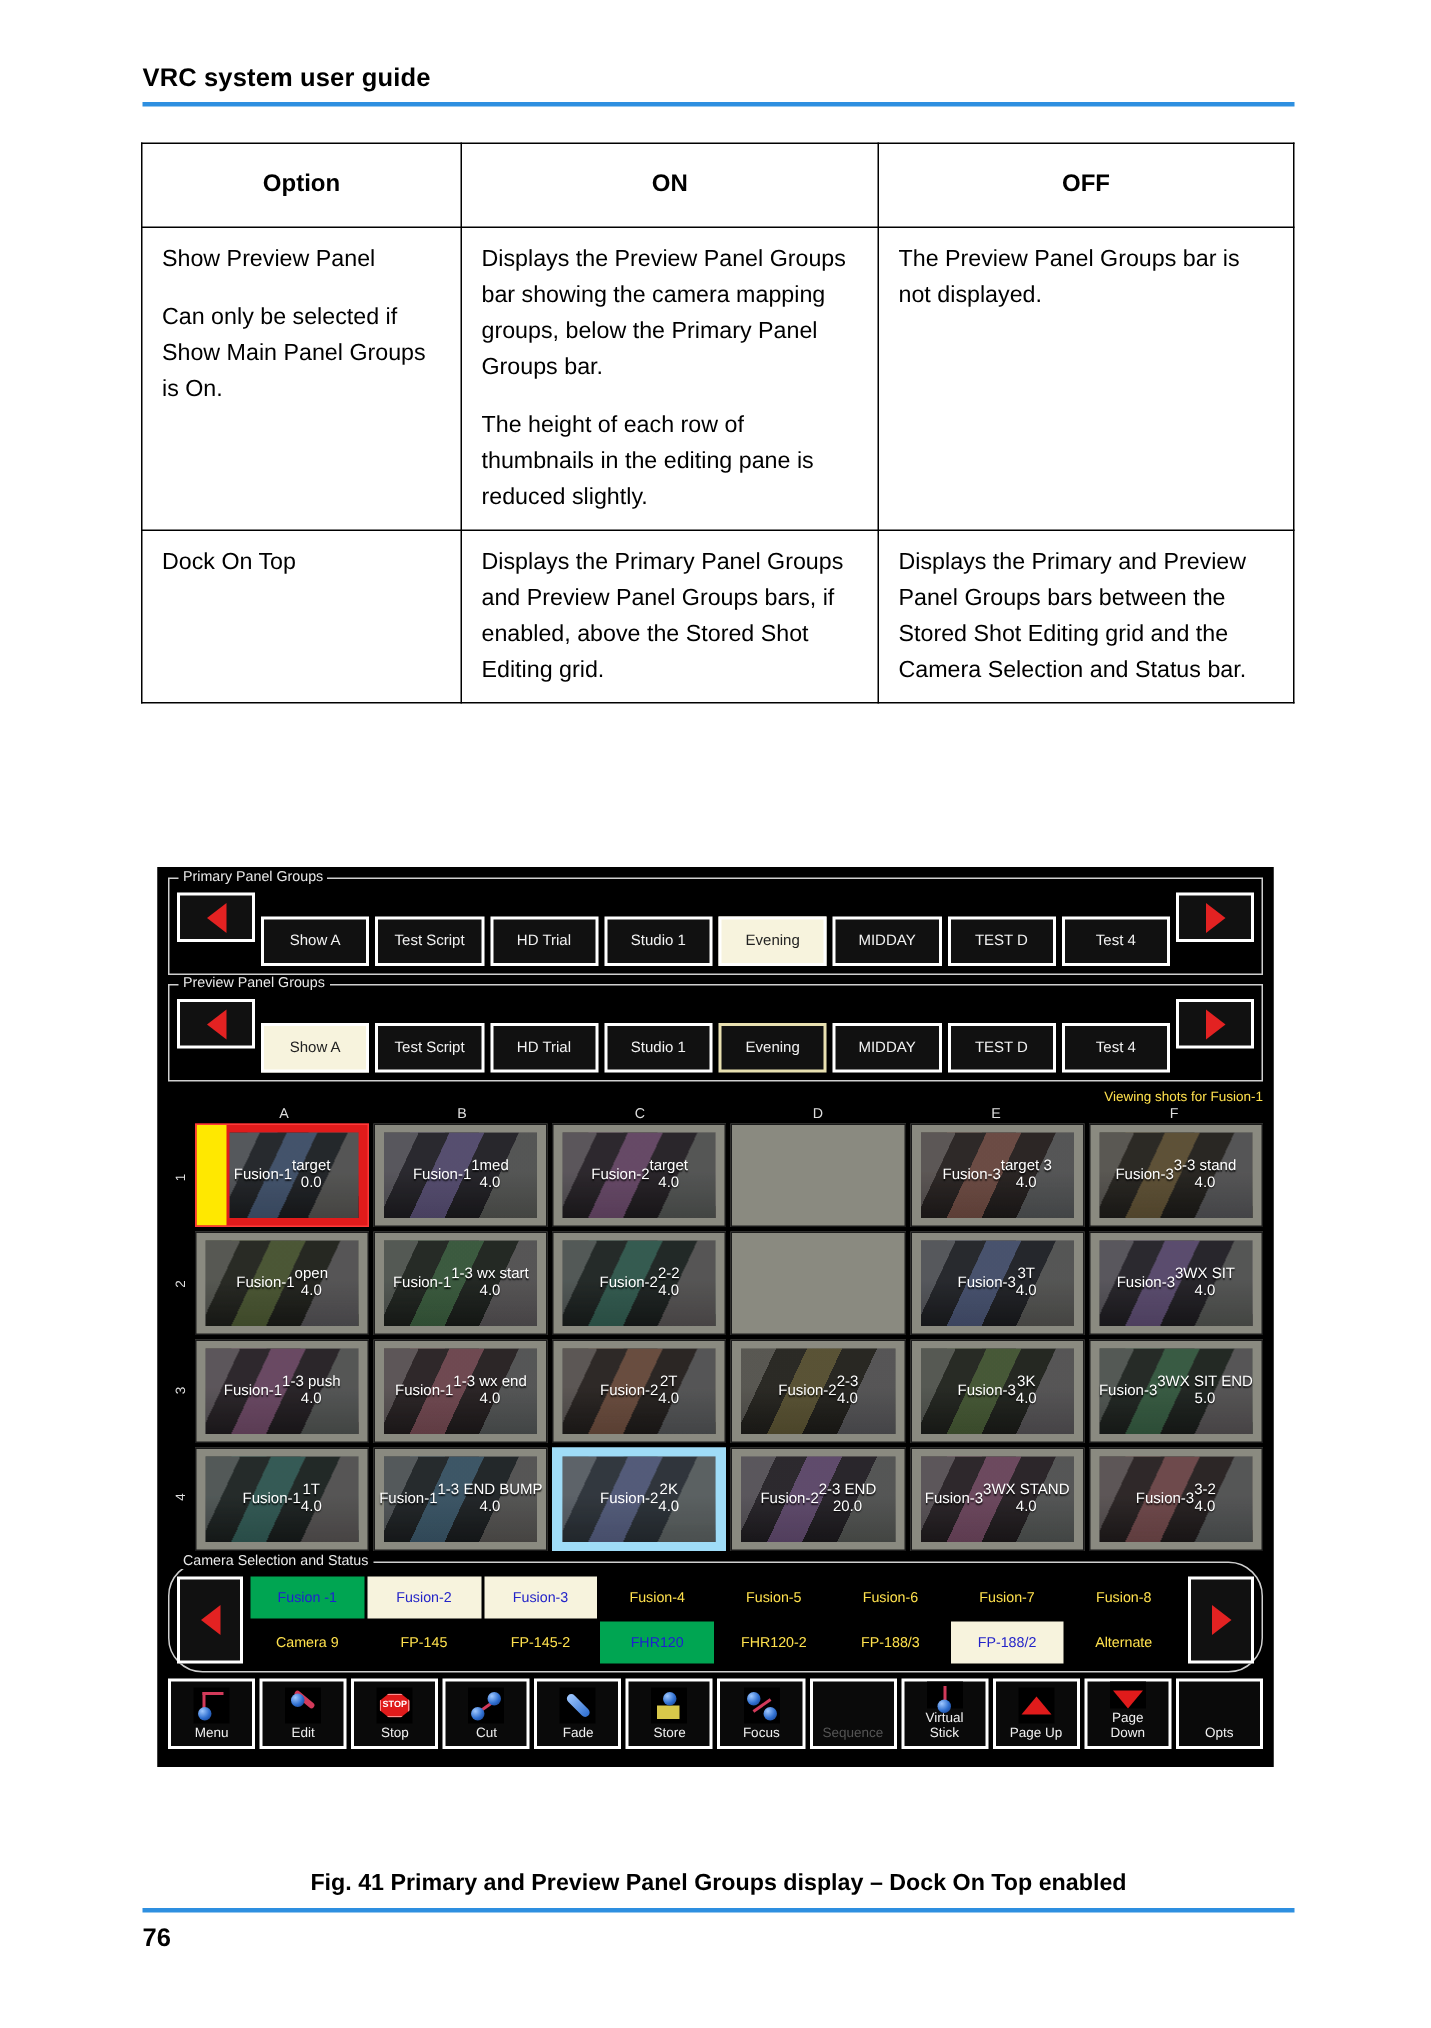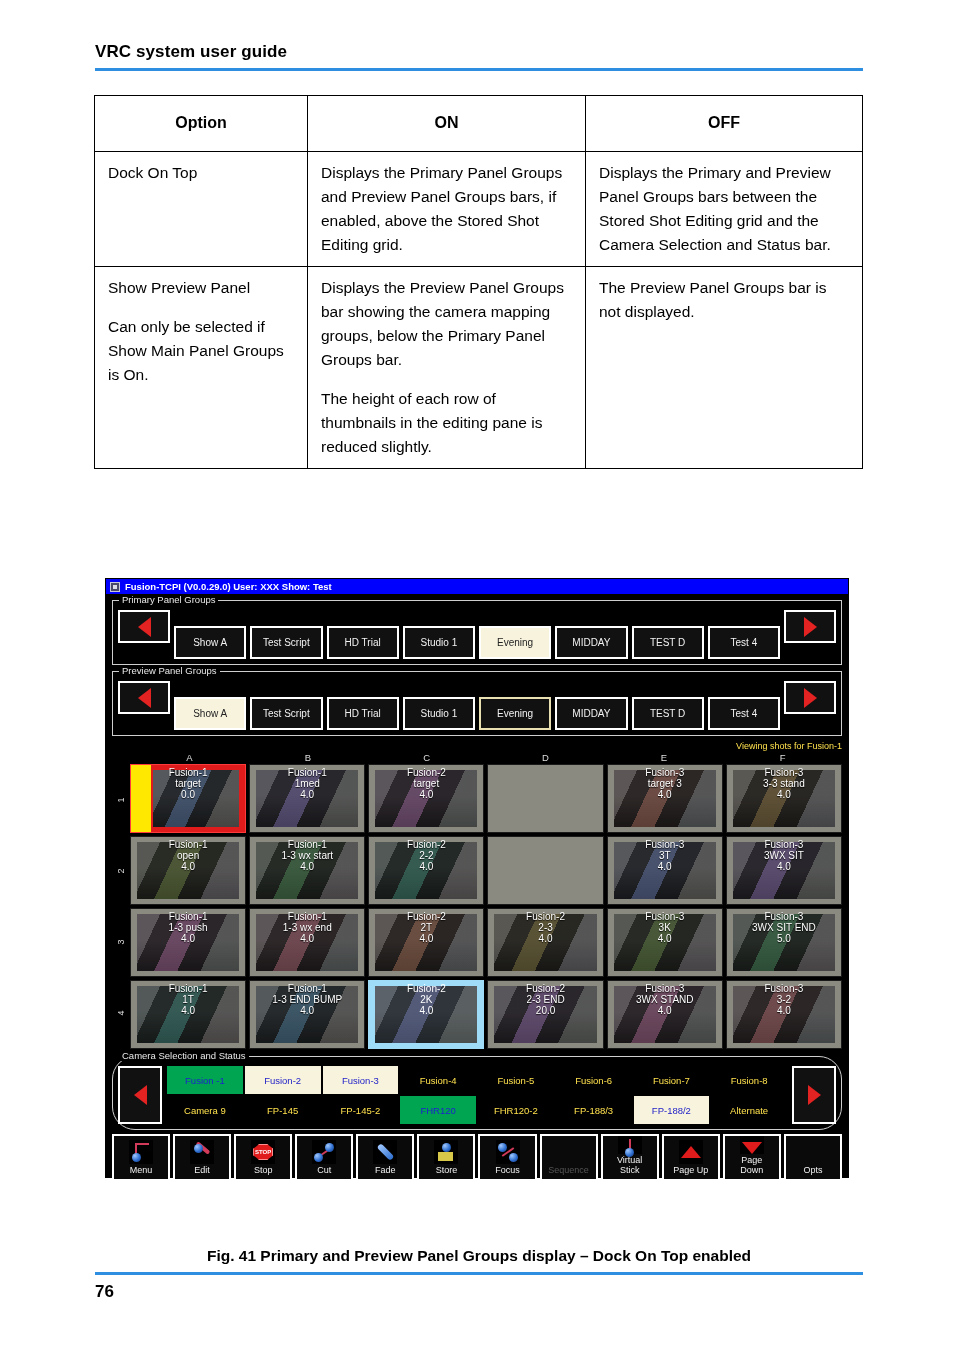--- a/index.html
+++ b/index.html
@@ -159,22 +159,22 @@
     display:grid;
     grid-template-columns:repeat(6,1fr);
     grid-auto-rows:69px;
     gap:3px;
   }
   .cell{
     position:relative; overflow:hidden;
     background:#8a8a80;
     border:1px solid #1a1a1a;
     box-sizing:border-box;
-    display:flex;flex-direction:column;align-items:center;
-    justify-content:flex-start;
+    display:flex;flex-direction:row;align-items:center;
+    justify-content:center;
     padding:2px 0 3px 0;
     color:#fff;
     font-size:10px;
     text-shadow:0 1px 1px rgba(0,0,0,.85);
   }
   .cell.empty{background:#8a8a80;}
   .cell .thumb{
     position:absolute; left:6px; top:5px; right:6px; bottom:5px;
     background:#3a3f46;
     background-image:
@@ -307,51 +307,47 @@
   <thead>
     <tr>
       <th>Option</th>
       <th>ON</th>
       <th>OFF</th>
     </tr>
   </thead>
   <tbody>
     <tr>
       <td>
-        <p class="para">Dock On Top</p>
-      </td>
-      <td>
-        <p class="para">Displays the Primary Panel Groups and Preview Panel Groups bars, if enabled, above the Stored Shot Editing grid.</p>
-      </td>
-      <td>
-        <p class="para">Displays the Primary and Preview Panel Groups bars between the Stored Shot Editing grid and the Camera Selection and Status bar.</p>
-      </td>
-    </tr>
-    <tr>
-      <td>
         <p class="para">Show Preview Panel</p>
         <p class="para">Can only be selected if Show Main Panel Groups is On.</p>
       </td>
       <td>
         <p class="para">Displays the Preview Panel Groups bar showing the camera mapping groups, below the Primary Panel Groups bar.</p>
         <p class="para">The height of each row of thumbnails in the editing pane is reduced slightly.</p>
       </td>
       <td>
         <p class="para">The Preview Panel Groups bar is not displayed.</p>
       </td>
     </tr>
+    <tr>
+      <td>
+        <p class="para">Dock On Top</p>
+      </td>
+      <td>
+        <p class="para">Displays the Primary Panel Groups and Preview Panel Groups bars, if enabled, above the Stored Shot Editing grid.</p>
+      </td>
+      <td>
+        <p class="para">Displays the Primary and Preview Panel Groups bars between the Stored Shot Editing grid and the Camera Selection and Status bar.</p>
+      </td>
+    </tr>
   </tbody>
 </table>
 
 <div id="app">
 
-  <div class="titlebar">
-    <span class="tb-ico"></span>
-    <span>Fusion-TCPI (V0.0.29.0)  User: XXX  Show: Test</span>
-  </div>
 
   <div class="fieldset">
     <span class="legend">Primary Panel Groups</span>
     <div class="grouprow">
       <div class="arrowbtn">
           <span class="tri-left"></span>
         </div>
       <div class="gbtn">Show A</div>
       <div class="gbtn">Test Script</div>
       <div class="gbtn">HD Trial</div>

